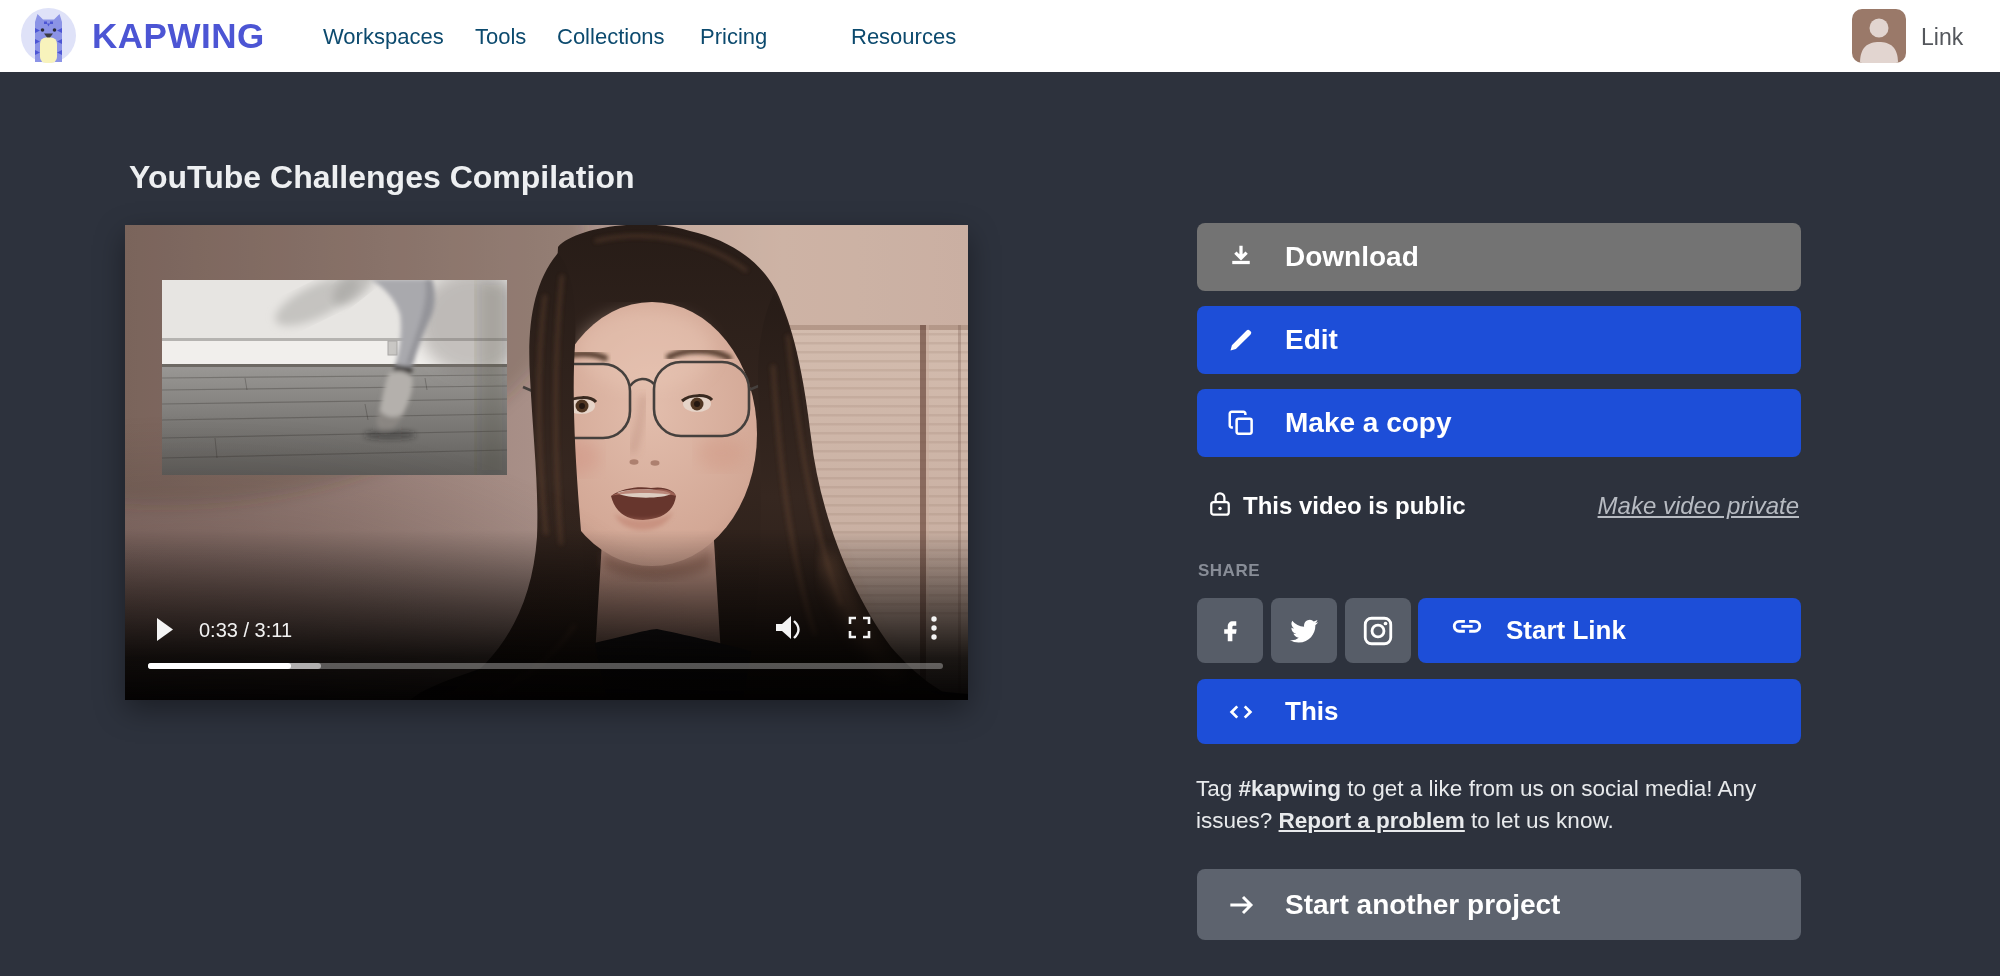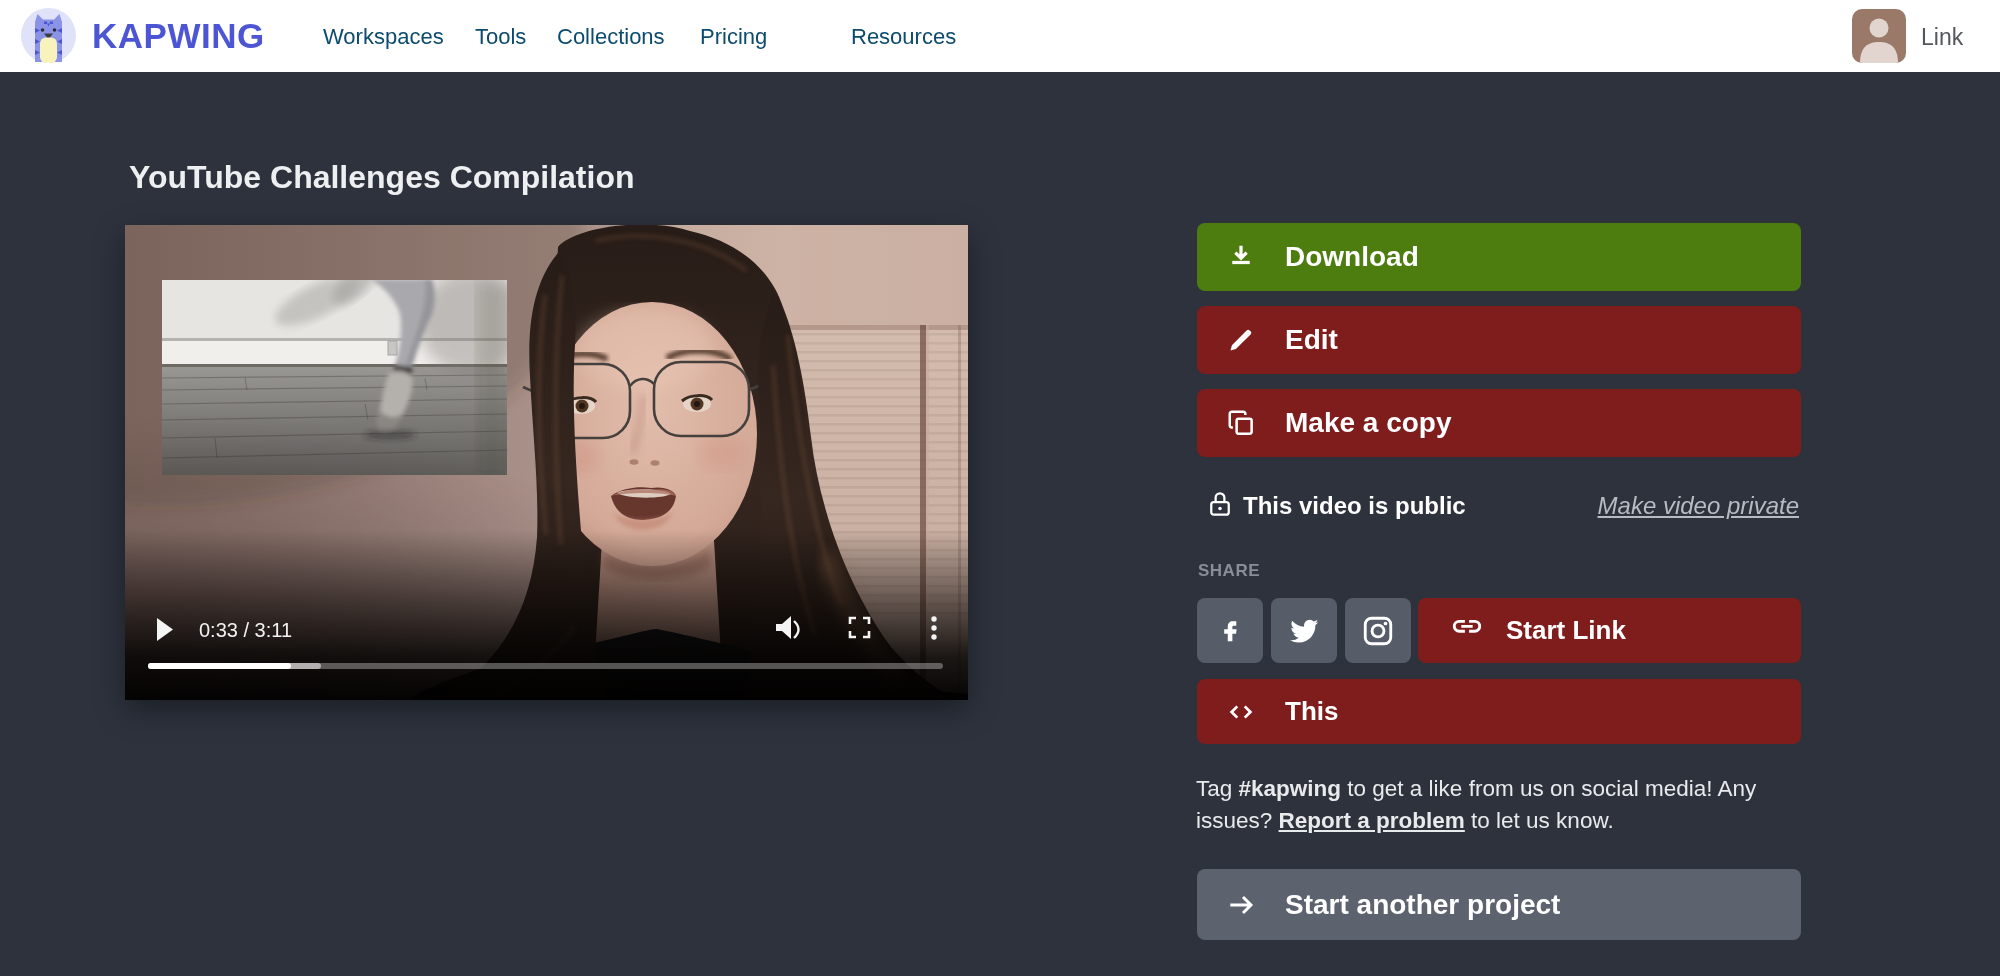--- a/index.html
+++ b/index.html
@@ -6,21 +6,21 @@
   html,body { width:2000px; height:976px; overflow:hidden; }
   body { background:#2d323d; font-family:"Liberation Sans", sans-serif; position:relative; }
   .nav { position:absolute; left:0; top:0; width:2000px; height:72px; background:#ffffff; }
   .logo-circle { position:absolute; left:21px; top:8px; width:55px; height:55px; }
   .brand { position:absolute; left:92px; top:0; height:72px; line-height:72px; font-size:35px; font-weight:bold; color:#4c55d4; letter-spacing:0.5px; }
   .navlink { position:absolute; top:0; height:72px; line-height:74px; font-size:22px; color:#0c4a6e; }
   .avatar { position:absolute; left:1852px; top:9px; width:54px; height:54px; border-radius:10px; background:#9a7969; overflow:hidden; }
   .peter { position:absolute; left:1921px; top:0; height:72px; line-height:74px; font-size:23px; color:#54575c; }
   .title { position:absolute; left:129px; top:161px; line-height:32px; font-size:32px; font-weight:bold; color:#edeff1; }
   .video { position:absolute; left:125px; top:225px; width:843px; height:475px; background:#000; box-shadow:0 10px 28px rgba(0,0,0,.38); }
-  .btn { position:absolute; left:1197px; width:604px; border-radius:8px; background:#7f1d1d; color:#fff; font-size:28px; font-weight:bold; display:flex; align-items:center; }
+  .btn { position:absolute; left:1197px; width:604px; border-radius:8px; background:#1d4ed8; color:#fff; font-size:28px; font-weight:bold; display:flex; align-items:center; }
   .btn .ic { position:absolute; left:28px; width:32px; display:flex; justify-content:center; }
   .btn .lbl { position:absolute; left:88px; }
   .sq { position:absolute; width:66px; height:65px; top:598px; border-radius:8px; background:#575d68; display:flex; align-items:center; justify-content:center; }
   .pubrow { position:absolute; left:1197px; top:487px; width:604px; height:40px; }
   .share { position:absolute; left:1198px; top:562px; line-height:18px; font-size:17px; font-weight:bold; letter-spacing:0.5px; color:#888d97; }
   .tagtext { position:absolute; left:1196px; top:773px; width:640px; font-size:22.5px; line-height:32px; color:#e8eaec; }
   .u { text-decoration:underline; }
 </style>
 </head>
 <body>
@@ -266,21 +266,21 @@
           <circle cx="809" cy="403" r="2.7"></circle>
           <circle cx="809" cy="412" r="2.7"></circle>
         <rect x="23" y="438" width="795" height="6" rx="3" fill="rgba(255,255,255,0.32)"></rect>
         <rect x="23" y="438" width="173" height="6" rx="3" fill="rgba(255,255,255,0.52)"></rect>
         <rect x="23" y="438" width="143" height="6" rx="3" fill="#ffffff"></rect>
       </g>
     </g>
   </svg>
   </div>
 
-  <div class="btn" style="top:223px;height:68px;background:#4d7c0f;">
+  <div class="btn" style="top:223px;height:68px;background:#737373;">
     <span class="ic">
       <svg width="30" height="30" viewBox="0 0 24 24">
         <path d="M12 3 v9 M7.5 8.5 L12 13 L16.5 8.5" stroke="#fff" stroke-width="2.6" fill="none"></path>
         <path d="M5 16.4 h14" stroke="#fff" stroke-width="2.6"></path>
       </svg>
     </span>
     <span class="lbl">Download</span>
   </div>
   <div class="btn" style="top:306px;height:68px;">
     <span class="ic">

